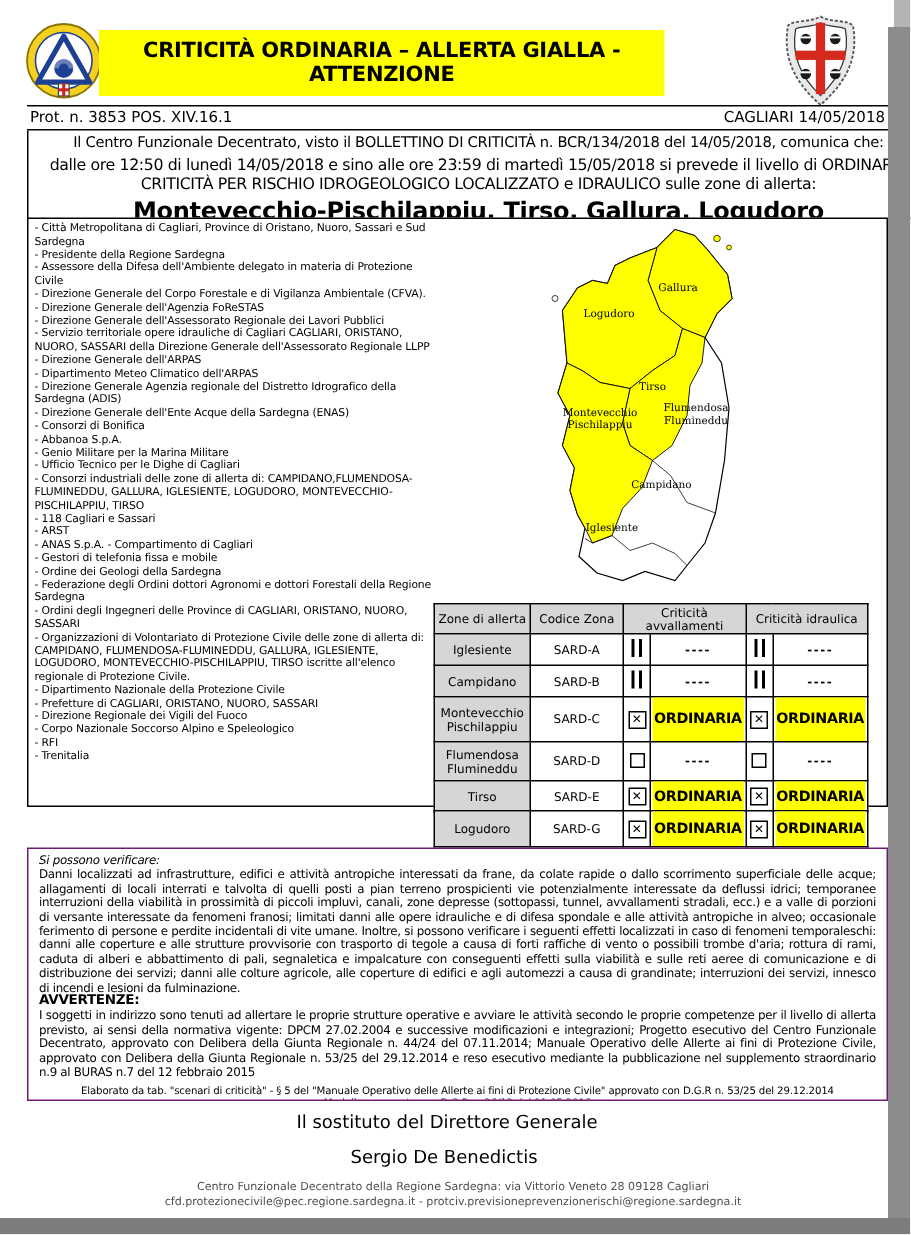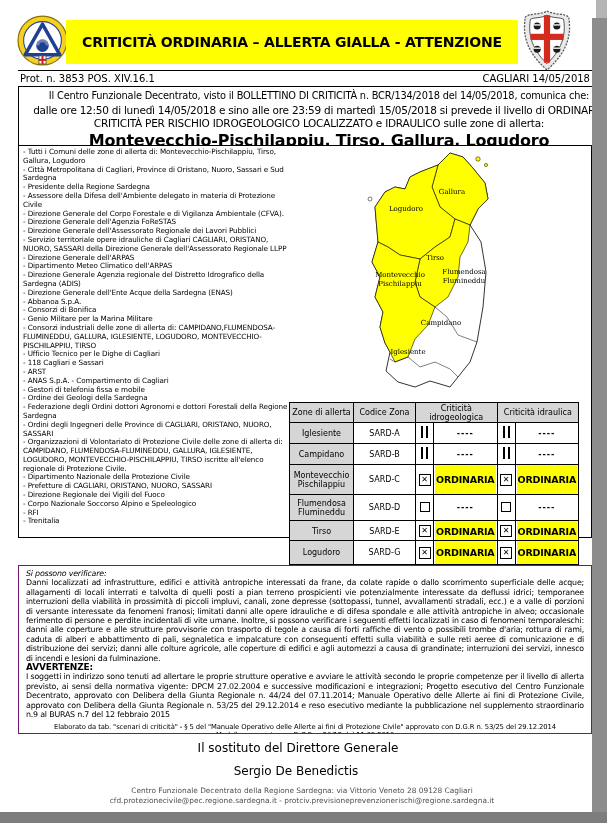--- a/index.html
+++ b/index.html
@@ -5,23 +5,23 @@
   html,body{margin:0;padding:0;background:#fff;}
   .page{position:relative;width:607px;height:823px;background:#fff;overflow:hidden;
         font-family:"DejaVu Sans","Liberation Sans",sans-serif;color:#000;}
   
   .shadow-right{position:absolute;right:0;top:18px;width:15px;height:794px;background:#8c8c8c;}
   .shadow-corner{position:absolute;right:0;top:0;width:11px;height:18px;background:#b4b4b4;}
   .shadow-bottom{position:absolute;left:0;bottom:0;width:607px;height:11px;background:#7d7d7d;}
 
   
   .logo{position:absolute;left:17px;top:15px;width:51px;height:51px;}
-  .banner{position:absolute;left:66px;top:20px;width:452px;height:44px;background:#ffff00;
+  .banner{position:absolute;left:66px;top:20px;width:377px;height:44px;background:#ffff00;
           display:flex;align-items:center;justify-content:center;font-weight:bold;font-size:14px;
-          letter-spacing:-0.2px;}
+          letter-spacing:-0.2px;text-align:center;}
   .coa{position:absolute;left:523px;top:10px;width:48px;height:62px;}
 
   .prot-row{position:absolute;left:18px;top:70px;width:574px;height:17px;box-sizing:border-box;
             border-top:1px solid #000;border-bottom:1px solid #000;display:flex;
             justify-content:space-between;align-items:center;font-size:10px;padding:0 2px;}
 
   .intro-box{position:absolute;left:18px;top:87px;width:602px;height:59px;box-sizing:border-box;
              border-left:1px solid #000;border-right:1px solid #000;border-bottom:1px solid #000;
              text-align:center;overflow:hidden;}
   .intro-line1{font-size:9.8px;letter-spacing:-0.2px;margin-top:3px;}
@@ -115,37 +115,36 @@
   </div>
 
   <div class="intro-box">
     <div class="intro-line1">Il Centro Funzionale Decentrato, visto il BOLLETTINO DI CRITICITÀ n. BCR/134/2018 del 14/05/2018, comunica che:</div>
     <div class="intro-line2">dalle ore 12:50 di lunedì 14/05/2018 e sino alle ore 23:59 di martedì 15/05/2018 si prevede il livello di ORDINARIA CRITICITÀ PER RISCHIO IDROGEOLOGICO LOCALIZZATO e IDRAULICO sulle zone di allerta:</div>
     <div class="zones-title">Montevecchio-Pischilappiu, Tirso, Gallura, Logudoro</div>
   </div>
 
   <div class="main-box">
     <div class="recipients">
-        <div class="recipient">- Tutti i Comuni delle zone di allerta di: Montevecchio-Pischilappiu, Tirso, Gallura, Logudoro</div>
         <div class="recipient">- Città Metropolitana di Cagliari, Province di Oristano, Nuoro, Sassari e Sud Sardegna</div>
         <div class="recipient">- Presidente della Regione Sardegna</div>
         <div class="recipient">- Assessore della Difesa dell'Ambiente delegato in materia di Protezione Civile</div>
         <div class="recipient">- Direzione Generale del Corpo Forestale e di Vigilanza Ambientale (CFVA).</div>
         <div class="recipient">- Direzione Generale dell'Agenzia FoReSTAS</div>
         <div class="recipient">- Direzione Generale dell'Assessorato Regionale dei Lavori Pubblici</div>
         <div class="recipient">- Servizio territoriale opere idrauliche di Cagliari CAGLIARI, ORISTANO, NUORO, SASSARI della Direzione Generale dell'Assessorato Regionale LLPP</div>
         <div class="recipient">- Direzione Generale dell'ARPAS</div>
         <div class="recipient">- Dipartimento Meteo Climatico dell'ARPAS</div>
         <div class="recipient">- Direzione Generale Agenzia regionale del Distretto Idrografico della Sardegna (ADIS)</div>
         <div class="recipient">- Direzione Generale dell'Ente Acque della Sardegna (ENAS)</div>
+        <div class="recipient">- Consorzi di Bonifica</div>
         <div class="recipient">- Abbanoa S.p.A.</div>
-        <div class="recipient">- Consorzi di Bonifica</div>
         <div class="recipient">- Genio Militare per la Marina Militare</div>
+        <div class="recipient">- Ufficio Tecnico per le Dighe di Cagliari</div>
         <div class="recipient">- Consorzi industriali delle zone di allerta di: CAMPIDANO,FLUMENDOSA-FLUMINEDDU, GALLURA, IGLESIENTE, LOGUDORO, MONTEVECCHIO-PISCHILAPPIU, TIRSO</div>
-        <div class="recipient">- Ufficio Tecnico per le Dighe di Cagliari</div>
         <div class="recipient">- 118 Cagliari e Sassari</div>
         <div class="recipient">- ARST</div>
         <div class="recipient">- ANAS S.p.A. - Compartimento di Cagliari</div>
         <div class="recipient">- Gestori di telefonia fissa e mobile</div>
         <div class="recipient">- Ordine dei Geologi della Sardegna</div>
         <div class="recipient">- Federazione degli Ordini dottori Agronomi e dottori Forestali della Regione Sardegna</div>
         <div class="recipient">- Ordini degli Ingegneri delle Province di CAGLIARI, ORISTANO, NUORO, SASSARI</div>
         <div class="recipient">- Organizzazioni di Volontariato di Protezione Civile delle zone di allerta di: CAMPIDANO, FLUMENDOSA-FLUMINEDDU, GALLURA, IGLESIENTE, LOGUDORO, MONTEVECCHIO-PISCHILAPPIU, TIRSO iscritte all'elenco regionale di Protezione Civile.</div>
         <div class="recipient">- Dipartimento Nazionale della Protezione Civile</div>
         <div class="recipient">- Prefetture di CAGLIARI, ORISTANO, NUORO, SASSARI</div>
@@ -198,21 +197,21 @@
         <col class="c-code">
         <col class="c-chk">
         <col class="c-val1">
         <col class="c-chk">
         <col class="c-val2">
     </colgroup>
     <thead>
       <tr class="r-head">
         <th>Zone di allerta</th>
         <th>Codice Zona</th>
-        <th colspan="2">Criticità idrogeologica</th>
+        <th colspan="2">Criticità avvallamenti</th>
         <th colspan="2">Criticità idraulica</th>
       </tr>
     </thead>
     <tbody>
         <tr class="r-s">
           <td class="zone-cell">Iglesiente</td>
           <td>SARD-A</td>
           <td><span class="cb empty-bars"></span></td>
           <td><span class="dashes">----</span></td>
           <td><span class="cb empty-bars"></span></td>

